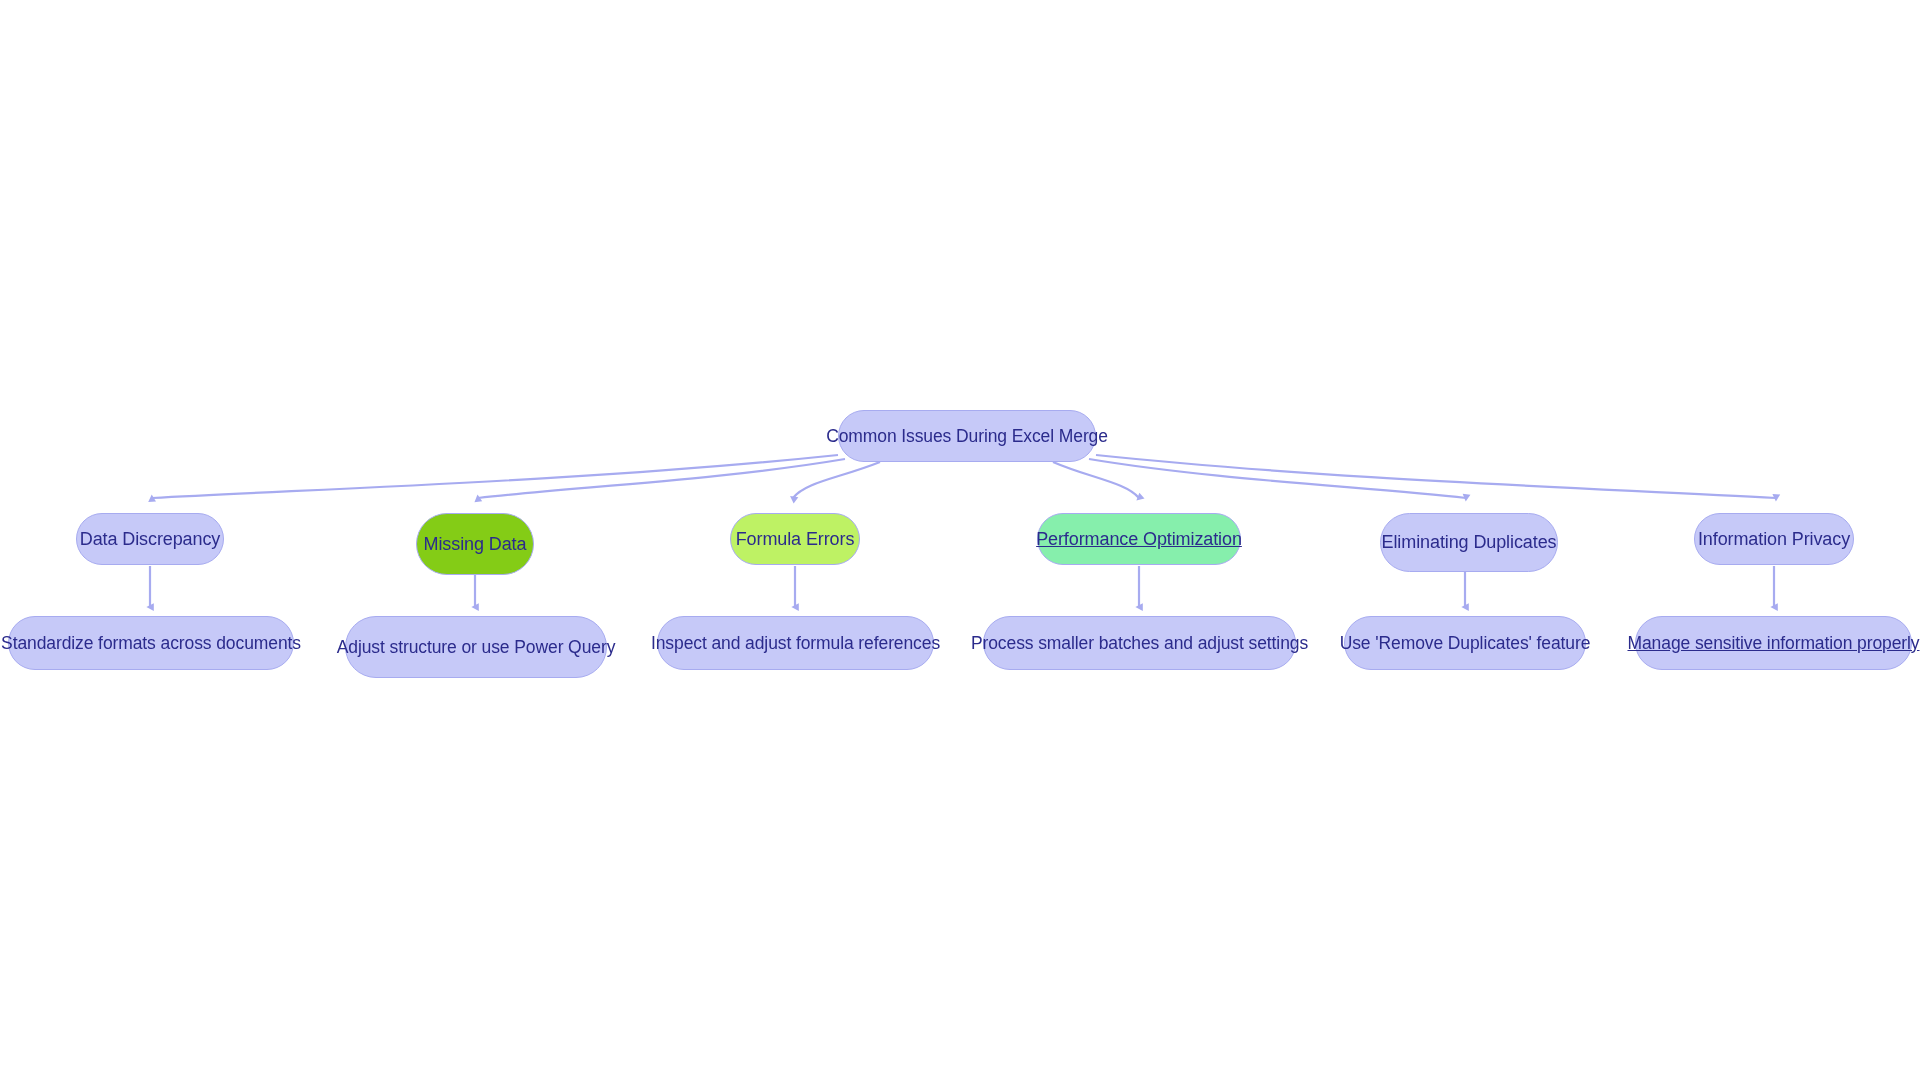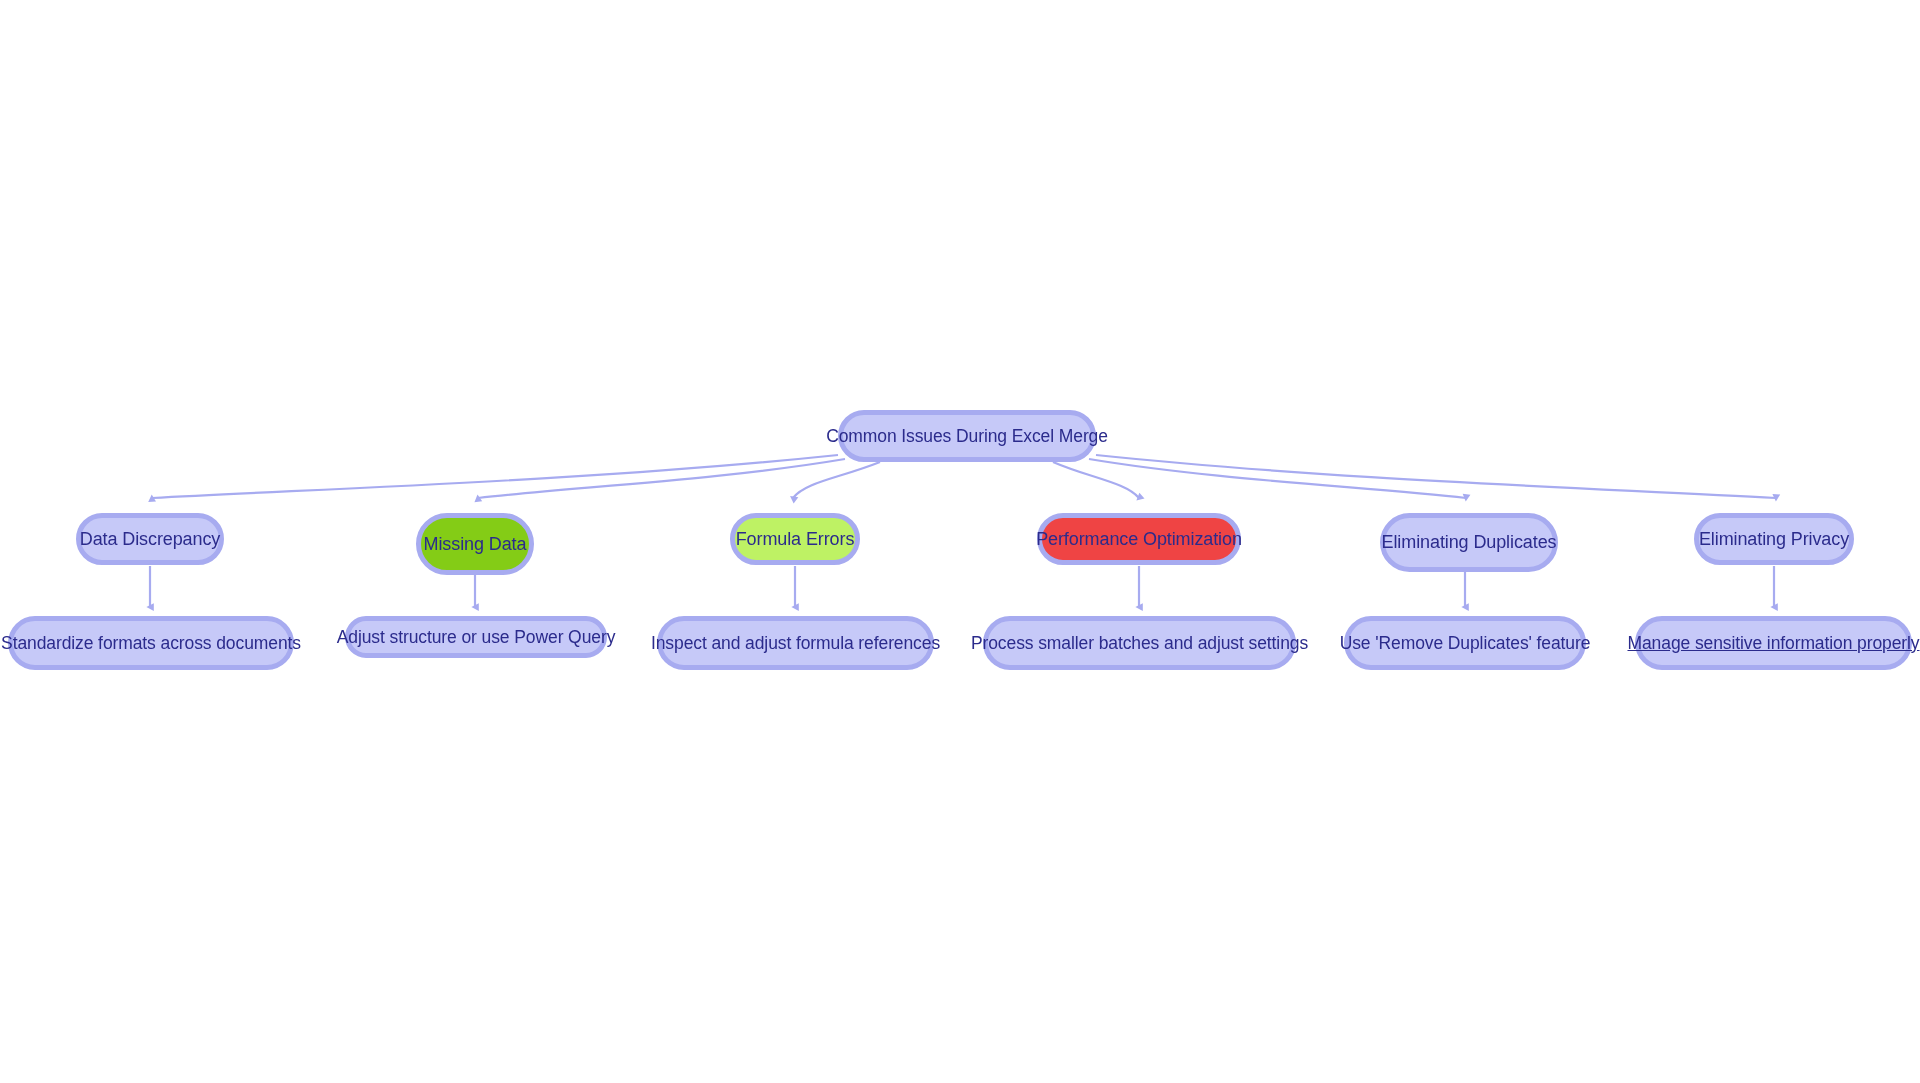--- a/index.html
+++ b/index.html
@@ -28,21 +28,21 @@
     height: 1083px;
     pointer-events: none;
   }
   .node {
     position: absolute;
     box-sizing: border-box;
     display: flex;
     align-items: center;
     justify-content: center;
     background: #c6c9f8;
-    border: 5px solid #8b5cf6;
+    border: 1px solid #8b5cf6;
     border-radius: 999px;
     color: #2b2b8c;
     font-family: "Liberation Sans", sans-serif;
     font-weight: 400;
     white-space: nowrap;
     letter-spacing: -0.1px;
   }
   .node-root {
     font-size: 17.5px;
     height: 52px;
@@ -95,34 +95,34 @@
 
   <div class="node node-issue" id="node-issue-0" style="left: 76px; top: 513px; width: 148px; height: 52px; background: rgb(198, 201, 248); border-color: rgb(167, 171, 240); color: rgb(43, 43, 140);">
     <span class="node-label">Data Discrepancy</span>
   </div>
   <div class="node node-issue" id="node-issue-1" style="left: 416px; top: 513px; width: 118px; height: 62px; background: #84cc16; border-color: rgb(167, 171, 240); color: rgb(43, 43, 140);">
     <span class="node-label">Missing Data</span>
   </div>
   <div class="node node-issue" id="node-issue-2" style="left: 730px; top: 513px; width: 130px; height: 52px; background: #bef264; border-color: rgb(167, 171, 240); color: rgb(43, 43, 140);">
     <span class="node-label">Formula Errors</span>
   </div>
-  <div class="node node-issue" id="node-issue-3" style="left: 1037px; top: 513px; width: 204px; height: 52px; background: #ef4444; border-color: rgb(167, 171, 240); color: rgb(43, 43, 140);">
+  <div class="node node-issue" id="node-issue-3" style="left: 1037px; top: 513px; width: 204px; height: 52px; background: #86efac; border-color: rgb(167, 171, 240); color: rgb(43, 43, 140); text-decoration: underline;">
     <span class="node-label">Performance Optimization</span>
   </div>
   <div class="node node-issue" id="node-issue-4" style="left: 1380px; top: 513px; width: 178px; height: 59px; background: rgb(198, 201, 248); border-color: rgb(167, 171, 240); color: rgb(43, 43, 140);">
     <span class="node-label">Eliminating Duplicates</span>
   </div>
   <div class="node node-issue" id="node-issue-5" style="left: 1694px; top: 513px; width: 160px; height: 52px; background: rgb(198, 201, 248); border-color: rgb(167, 171, 240); color: rgb(43, 43, 140);">
-    <span class="node-label">Eliminating Privacy</span>
+    <span class="node-label">Information Privacy</span>
   </div>
 
   <div class="node node-solution" id="node-solution-0" style="left: 8px; top: 616px; width: 286px; height: 54px; background: rgb(198, 201, 248); border-color: rgb(167, 171, 240); color: rgb(43, 43, 140);">
     <span class="node-label">Standardize formats across documents</span>
   </div>
-  <div class="node node-solution" id="node-solution-1" style="left: 345px; top: 616px; width: 262px; height: 42px; background: rgb(198, 201, 248); border-color: rgb(167, 171, 240); color: rgb(43, 43, 140);">
+  <div class="node node-solution" id="node-solution-1" style="left: 345px; top: 616px; width: 262px; height: 62px; background: rgb(198, 201, 248); border-color: rgb(167, 171, 240); color: rgb(43, 43, 140);">
     <span class="node-label">Adjust structure or use Power Query</span>
   </div>
   <div class="node node-solution" id="node-solution-2" style="left: 657px; top: 616px; width: 277px; height: 54px; background: rgb(198, 201, 248); border-color: rgb(167, 171, 240); color: rgb(43, 43, 140);">
     <span class="node-label">Inspect and adjust formula references</span>
   </div>
   <div class="node node-solution" id="node-solution-3" style="left: 983px; top: 616px; width: 313px; height: 54px; background: rgb(198, 201, 248); border-color: rgb(167, 171, 240); color: rgb(43, 43, 140);">
     <span class="node-label">Process smaller batches and adjust settings</span>
   </div>
   <div class="node node-solution" id="node-solution-4" style="left: 1344px; top: 616px; width: 242px; height: 54px; background: rgb(198, 201, 248); border-color: rgb(167, 171, 240); color: rgb(43, 43, 140);">
     <span class="node-label">Use 'Remove Duplicates' feature</span>

